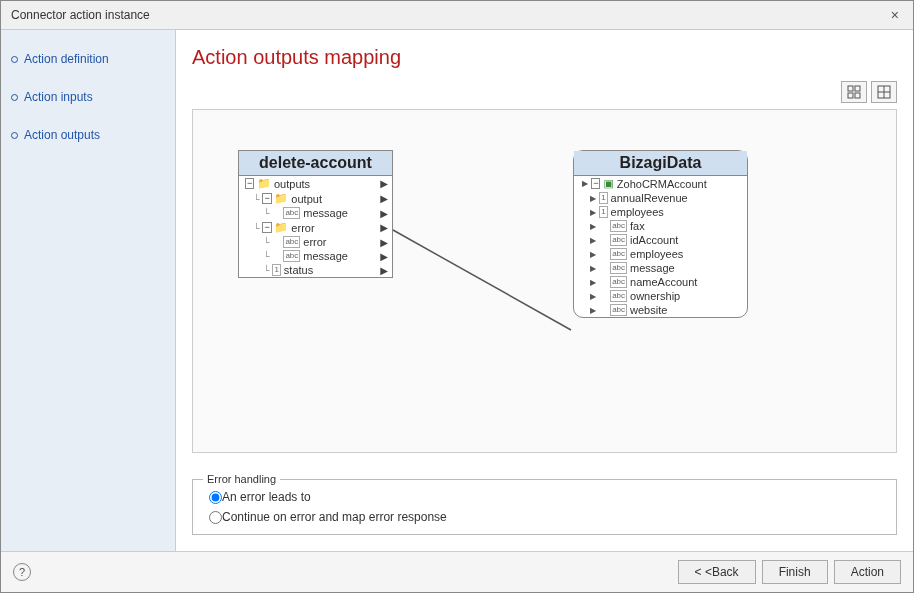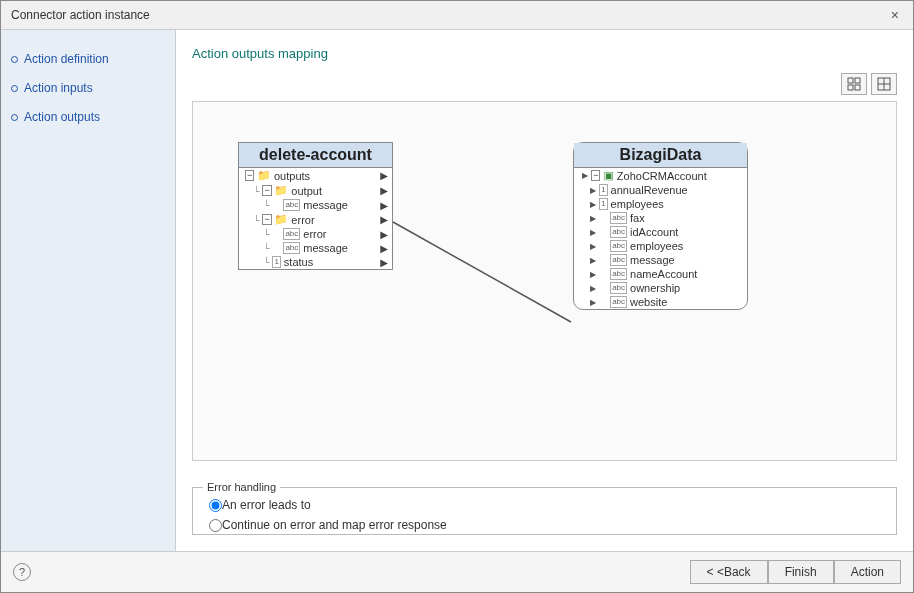--- a/index.html
+++ b/index.html
@@ -41,21 +41,21 @@
       overflow: hidden;
     }
 
     .sidebar {
       width: 175px;
       background: #e8eef5;
       padding: 20px 10px;
       border-right: 1px solid #ccc;
       display: flex;
       flex-direction: column;
-      gap: 11px;
+      gap: 20px;
     }
 
     .sidebar-item {
       display: flex;
       align-items: center;
       gap: 6px;
       color: #2255aa;
       font-size: 12px;
       cursor: pointer;
       padding: 2px 0;
@@ -73,23 +73,23 @@
 
     .main-content {
       flex: 1;
       display: flex;
       flex-direction: column;
       padding: 16px;
       overflow: hidden;
     }
 
     .main-title {
-      font-size: 13px;
+      font-size: 20px;
       font-weight: normal;
-      color: #0f766e;
+      color: #b91c1c;
       margin-bottom: 12px;
     }
 
     .toolbar-row {
       display: flex;
       justify-content: flex-end;
       gap: 4px;
       margin-bottom: 6px;
     }
 
@@ -194,21 +194,21 @@
       width: 100%;
       height: 100%;
       pointer-events: none;
     }
 
     
     .error-handling {
       border: 1px solid #bbb;
       margin-top: 26px;
       position: relative;
-      padding: 10px 16px 2px 16px;
+      padding: 10px 16px 10px 16px;
     }
 
     .error-handling-legend {
       position: absolute;
       top: -7px;
       left: 10px;
       background: #fff;
       padding: 0 4px;
       font-size: 11px;
       color: #333;
@@ -279,20 +279,21 @@
       display: flex;
       align-items: center;
       justify-content: center;
       font-size: 11px;
       color: #555;
       cursor: pointer;
     }
 
     .footer-buttons {
       display: flex;
+      gap: 6px;
     }
 
     .footer-btn {
       padding: 4px 16px;
       font-size: 12px;
       border: 1px solid #aaa;
       background: #f0f0f0;
       cursor: pointer;
       color: #333;
     }

